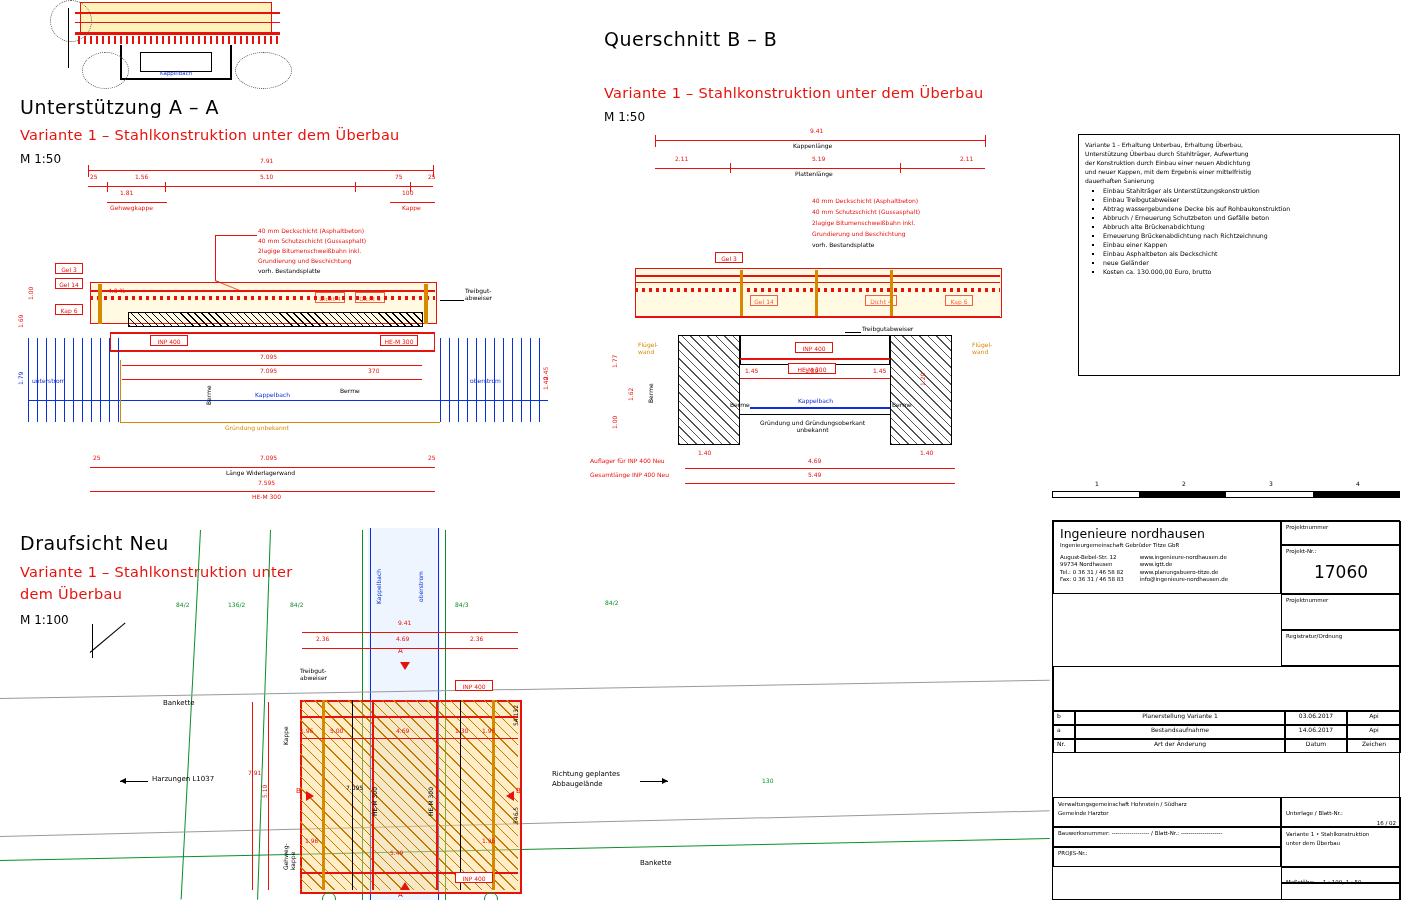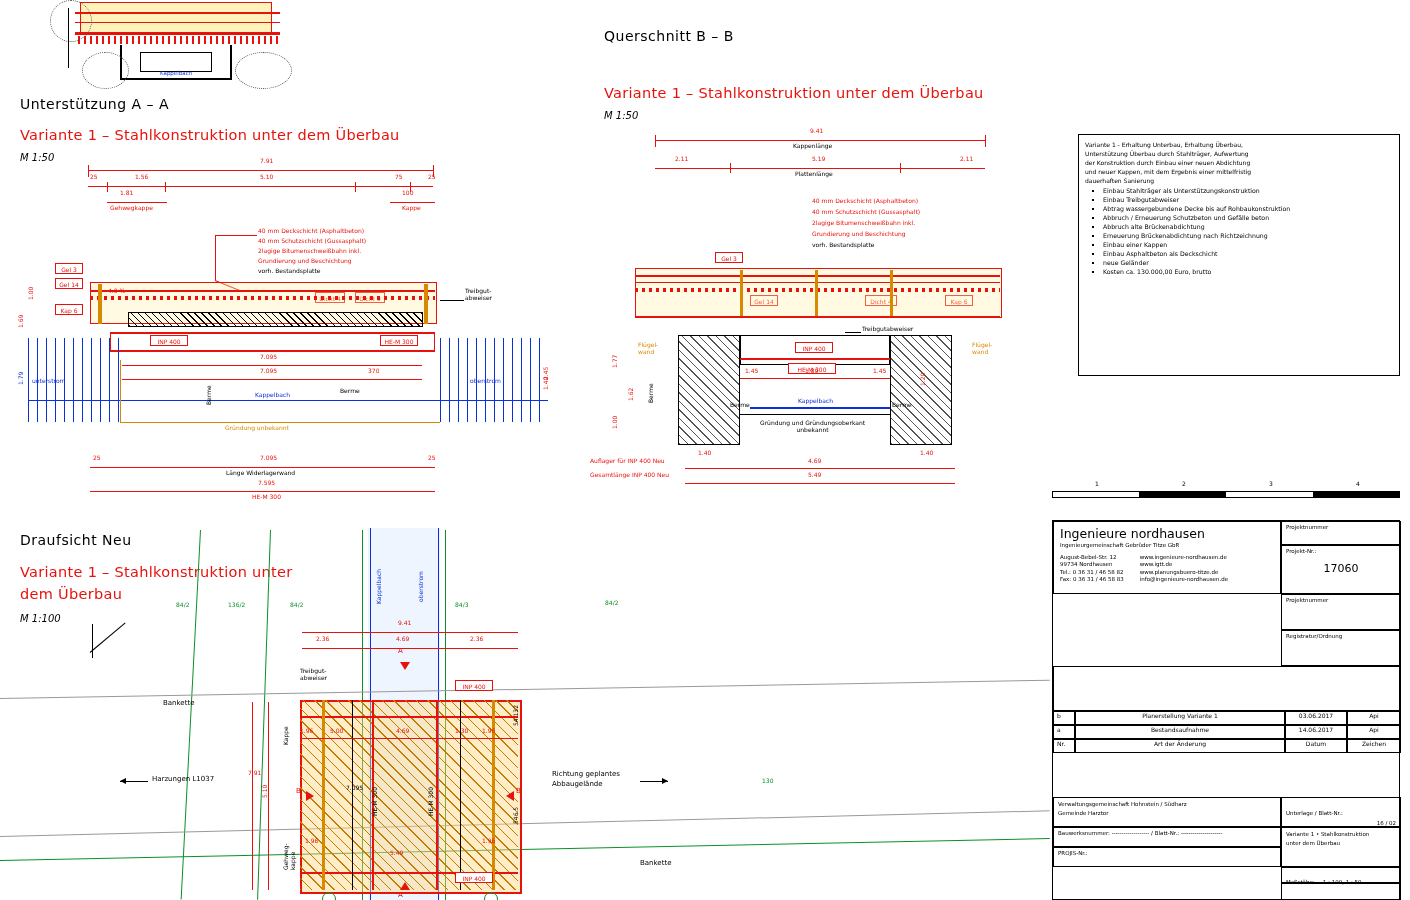--- a/index.html
+++ b/index.html
@@ -8,24 +8,24 @@
   .abs{position:absolute;}
   .red{color:#e8120c;}
   .blue{color:#0b2fd8;}
   .green{color:#0a8f2a;}
   .orange{color:#d78a00;}
   .blk{color:#000;}
   .t{font-size:8px;line-height:1.15;white-space:pre;}
   .t7{font-size:7px;line-height:1.1;white-space:pre;}
   .t6{font-size:6px;line-height:1.1;white-space:pre;}
   .t5{font-size:5.5px;line-height:1.1;white-space:pre;}
-  .h1{font-size:14px;letter-spacing:.5px;white-space:pre;}
+  .h1{font-size:19px;letter-spacing:.5px;white-space:pre;}
   .h2{font-size:14.5px;letter-spacing:.3px;white-space:pre;}
   .h3{font-size:12px;white-space:pre;}
-  .ms{font-size:10px;white-space:pre;font-style:italic;}
+  .ms{font-size:12px;white-space:pre;}
   .box{border:1px solid #000;box-sizing:border-box;}
   .redbox{border:1px solid #e8120c;box-sizing:border-box;background:#fff;}
   .redline{background:#e8120c;}
   .blkline{background:#000;}
   .blueline{background:#0b2fd8;}
   .greenline{background:#0a8f2a;}
   .orangeline{background:#d78a00;}
   .hatch{
     background-image:repeating-linear-gradient(45deg,#000 0 1px,transparent 1px 5px);
     border:1px solid #000;box-sizing:border-box;
@@ -391,21 +391,21 @@
 www.igtt.de
 www.planungsbuero-titze.de
 info@ingenieure-nordhausen.de</div>
     </div>
   </div>
   <div class="abs box" style="left:228px;top:0;width:120px;height:24px;padding:2px 4px;box-sizing:border-box;">
     <div class="t5">Projektnummer</div>
   </div>
   <div class="abs box" style="left:228px;top:24px;width:120px;height:49px;padding:2px 4px;box-sizing:border-box;">
     <div class="t5">Projekt-Nr.:</div>
-    <div class="t centre" style="font-size:11px;margin-top:9px;">17060</div>
+    <div class="t centre" style="font-size:17px;margin-top:9px;">17060</div>
   </div>
 
   <div class="abs box" style="left:228px;top:73px;width:120px;height:36px;padding:2px 4px;box-sizing:border-box;">
     <div class="t5">Projektnummer</div>
   </div>
   <div class="abs box" style="left:228px;top:109px;width:120px;height:36px;padding:2px 4px;box-sizing:border-box;">
     <div class="t5">Registratur/Ordnung</div>
   </div>
 
   <div class="abs box" style="left:0;top:145px;width:348px;height:45px;"></div>

